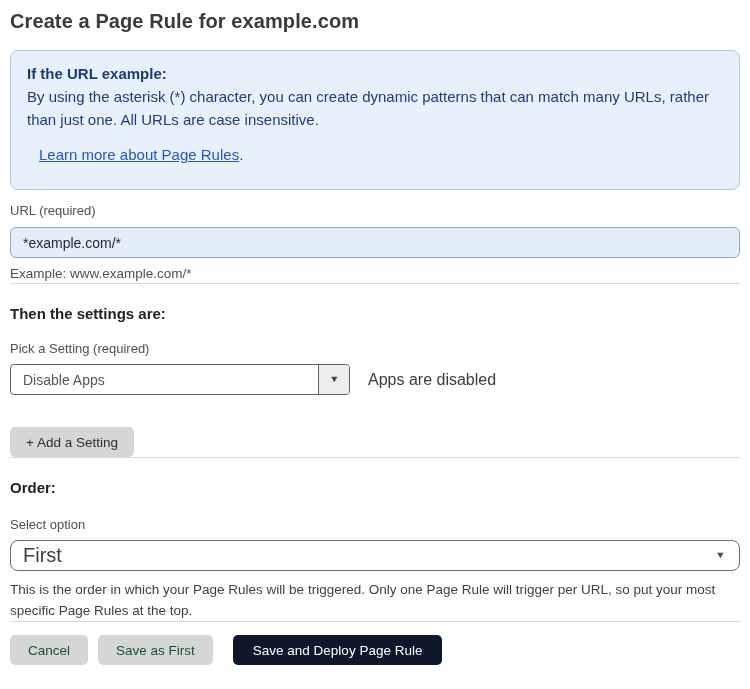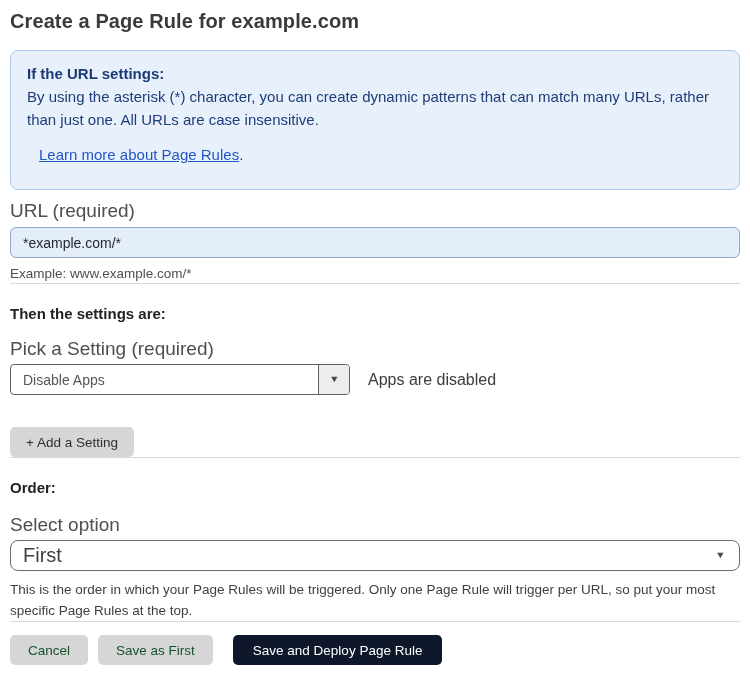--- a/index.html
+++ b/index.html
@@ -44,21 +44,21 @@
   .info-link-line { margin: 12px; }
   .info-link {
     color: #2456c4;
     text-decoration: underline;
     cursor: pointer;
   }
   .info-link-suffix { color: #1e3c78; }
   
   .field-label {
     margin-top: 12px;
-    font-size: 19px;
+    font-size: 13px;
     line-height: 18px;
     color: #4f4f4f;
   }
   .helper-text {
     margin-top: 7px;
     font-size: 13.5px;
     line-height: 18px;
     color: #4f4f4f;
   }
   
@@ -206,21 +206,21 @@
   }
 </style>
 </head>
 <body>
 
 <div class="container">
 
   <h1 class="page-title">Create a Page Rule for example.com</h1>
 
   <div class="info-box">
-    <div class="info-heading">If the URL settings:</div>
+    <div class="info-heading">If the URL example:</div>
     <p class="info-body">By using the asterisk (*) character, you can create dynamic patterns that can match many URLs, rather than just one. All URLs are case insensitive.</p>
     <p class="info-link-line"><a class="info-link">Learn more about Page Rules</a><span class="info-link-suffix">.</span></p>
   </div>
 
   <div class="field-label">URL (required)</div>
   <input class="url-input" type="text" value="*example.com/*" style="">
   <div class="helper-text">Example: www.example.com/*</div>
 
   <hr class="divider hr-1">
 

